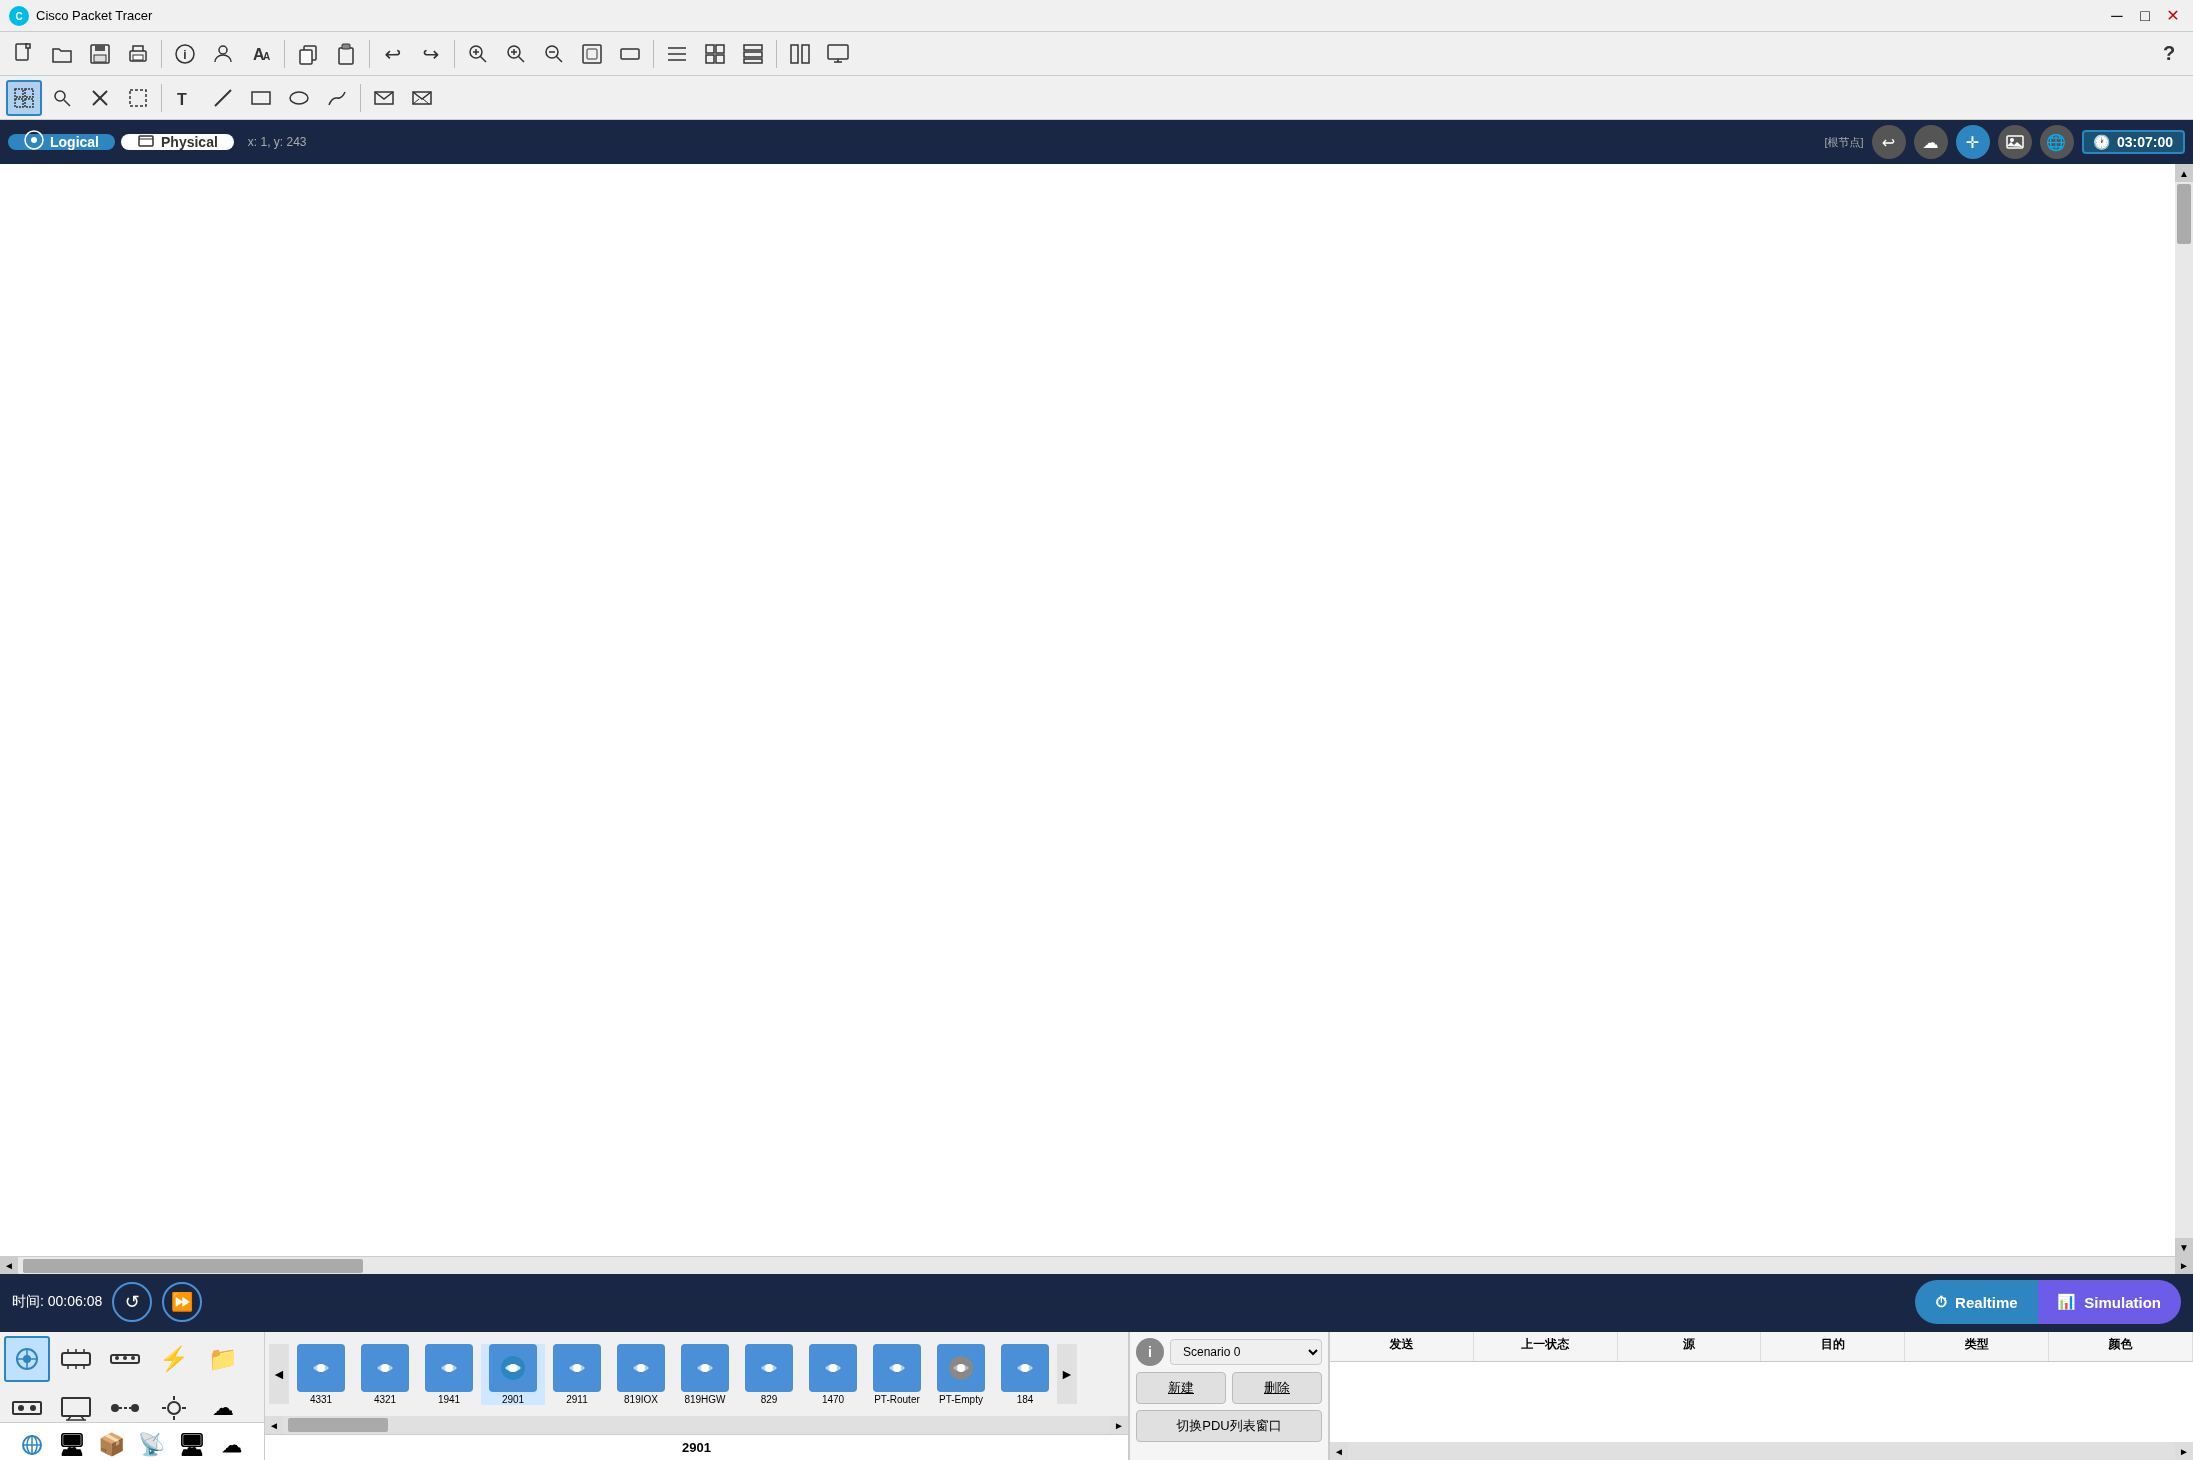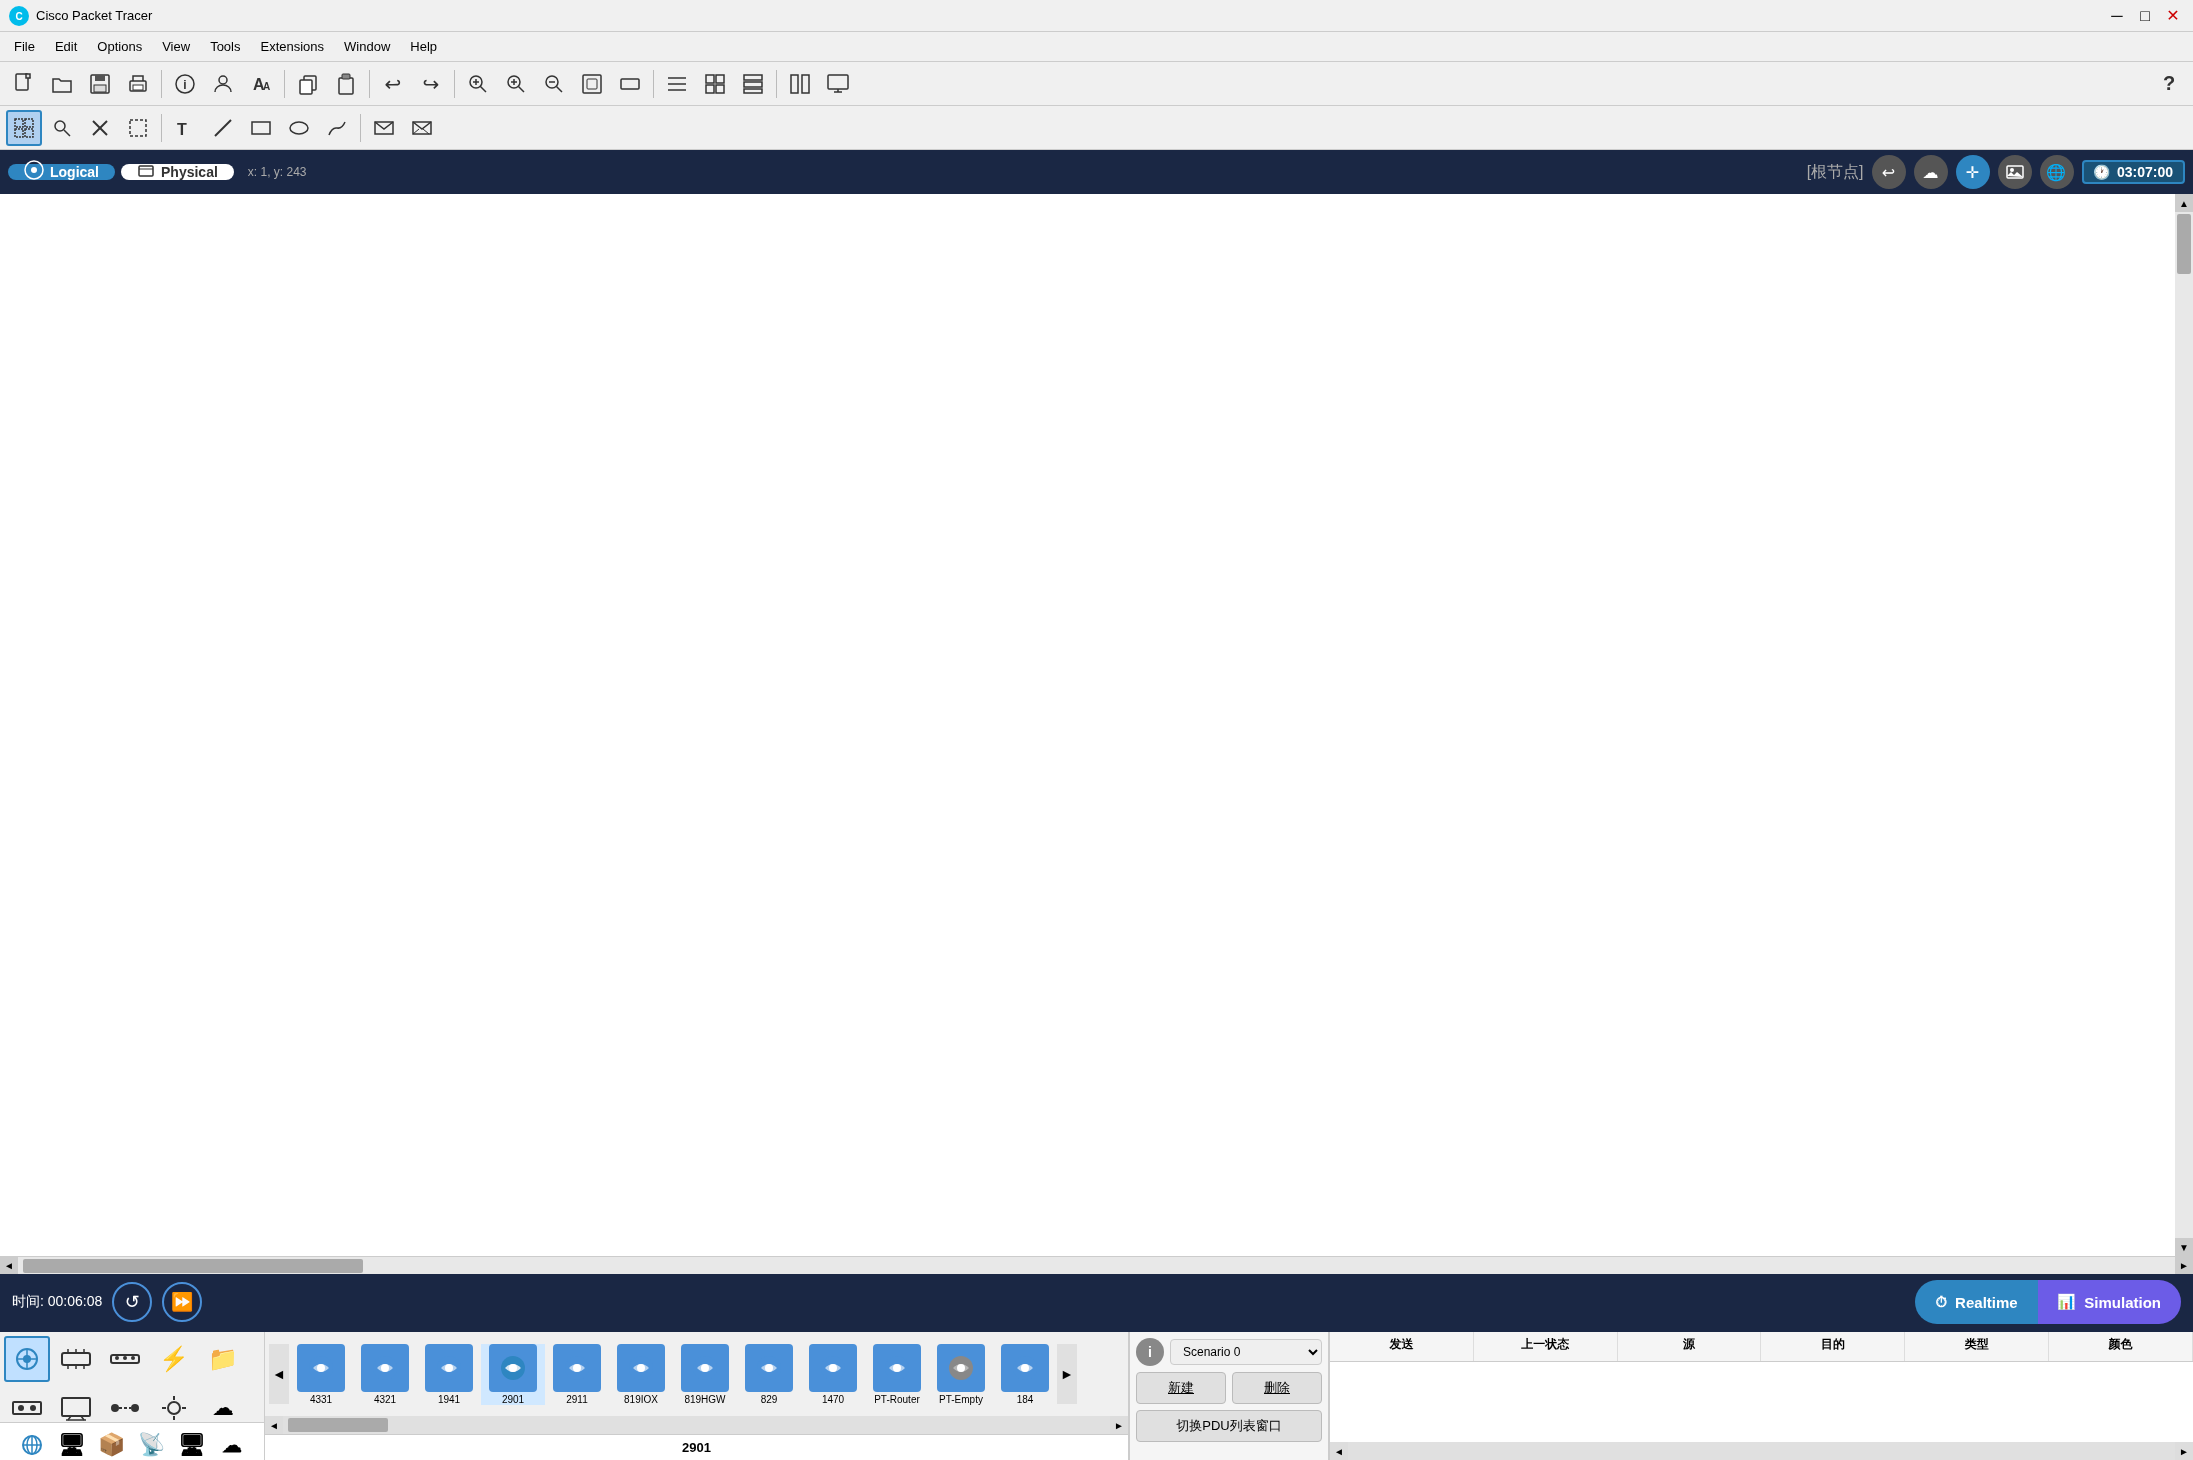--- a/index.html
+++ b/index.html
@@ -81,21 +81,21 @@
       display: flex; align-items: center; gap: 6px;
       border-radius: 20px;
       cursor: pointer;
       font-size: 14px;
       font-weight: bold;
     }
     .ws-tab.logical { background: #2e86c1; color: white; }
     .ws-tab.physical { background: white; color: #333; }
     .ws-coords { color: #aaa; font-size: 12px; margin-left: 8px; }
     #ws-right { display: flex; align-items: center; gap: 8px; }
-    .ws-right-label { color: #aaa; font-size: 16px; }
+    .ws-right-label { color: #aaa; font-size: 11px; }
     .ws-icon-btn {
       width: 34px; height: 34px;
       border-radius: 50%;
       background: #2e86c1;
       display: flex; align-items: center; justify-content: center;
       cursor: pointer;
       font-size: 16px;
       color: white;
     }
     .ws-icon-btn.gray { background: #555; }
@@ -266,30 +266,20 @@
       </span>
       <span>Cisco Packet Tracer</span>
     </div>
     <div id="titlebar-right">
       <span>─</span>
       <span>□</span>
       <span style="color:#c00;">✕</span>
     </div>
   </div>
 
-  <div id="menubar">
-    <span class="menu-item">File</span>
-    <span class="menu-item">Edit</span>
-    <span class="menu-item">Options</span>
-    <span class="menu-item">View</span>
-    <span class="menu-item">Tools</span>
-    <span class="menu-item">Extensions</span>
-    <span class="menu-item">Window</span>
-    <span class="menu-item">Help</span>
-  </div>
 
   <div id="toolbar1">
 
     <div class="tb-btn" title="New">
       <svg width="24" height="24" viewBox="0 0 24 24">
           <rect x="4" y="2" width="12" height="16" rx="1" fill="none" stroke="#333" stroke-width="1.5"></rect>
           <path d="M14 2l4 4" stroke="#333" stroke-width="1.5"></path>
           <rect x="14" y="2" width="4" height="4" fill="#ddd" stroke="#333" stroke-width="1.5"></rect>
         </svg>
     </div>

